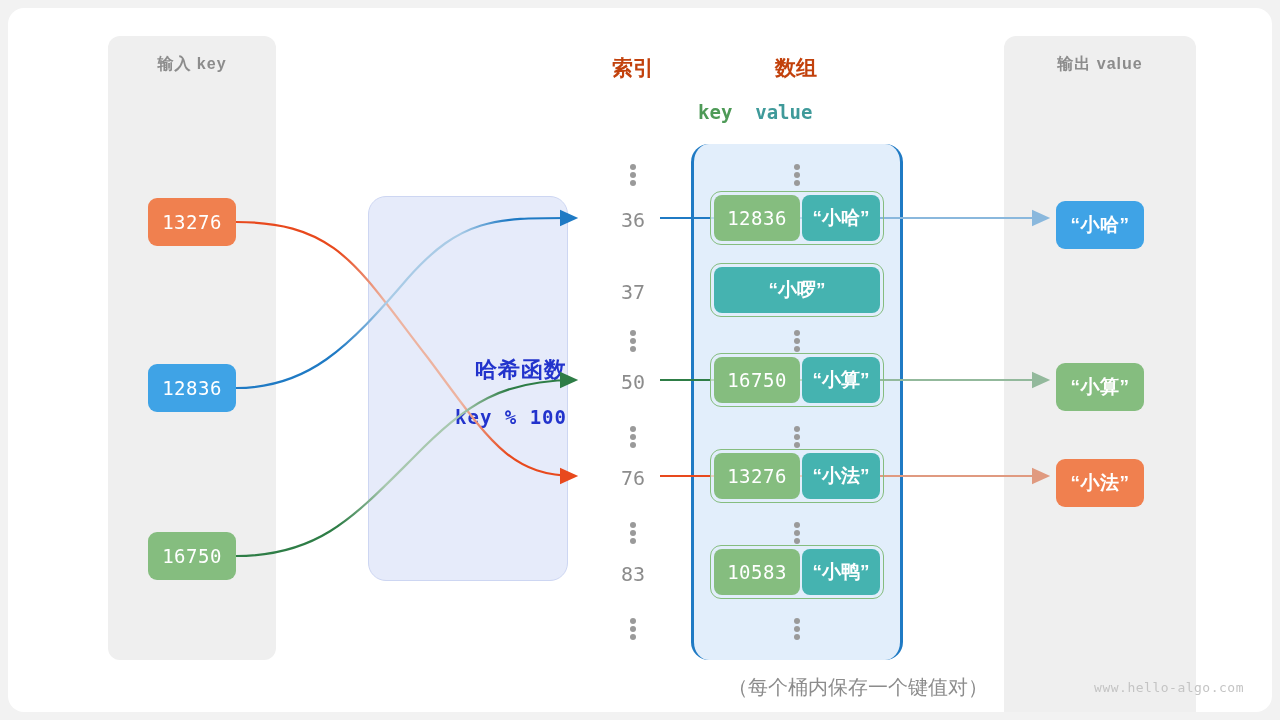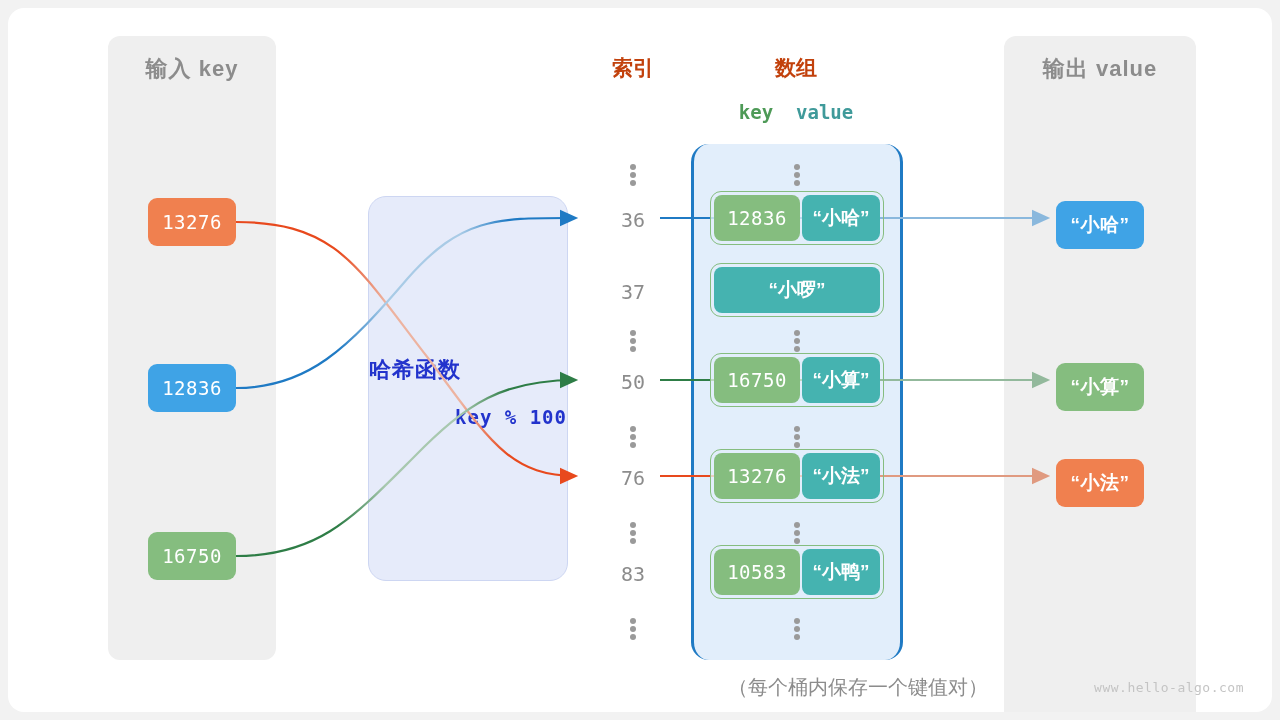--- a/index.html
+++ b/index.html
@@ -23,42 +23,41 @@
     position: absolute;
     background: #efefef;
     border-radius: 12px;
   }
   #panel-input  { left: 100px; top: 28px; width: 168px; height: 624px; }
   #panel-output { left: 996px; top: 28px; width: 192px; height: 720px; }
   .panel-title {
     position: absolute;
     top: 18px; left: 0; right: 0;
     text-align: center;
-    font-size: 22px;
+    font-size: 16px;
     font-weight: bold;
     color: #8c8c8c;
     letter-spacing: 1px;
     white-space: nowrap;
   }
 
   
   .col-head {
     position: absolute;
     font-size: 21px;
     font-weight: bold;
     color: #c2410c;
     white-space: nowrap;
     text-align: center;
   }
   #head-index { left: 566px; top: 46px; width: 118px; }
   #head-array { left: 690px; top: 46px; width: 196px; }
   #head-kv {
     position: absolute;
     left: 690px; top: 93px; width: 196px;
-    text-align: center;
     font-family: "DejaVu Sans Mono", "Liberation Mono", monospace;
     font-size: 19px;
     font-weight: bold;
     white-space: nowrap;
   }
   #head-kv .k { color: #4e9a57; }
   #head-kv .v { color: #3f9a9a; }
 
   
   .chip {
@@ -97,21 +96,21 @@
     position: absolute;
     left: 360px; top: 188px;
     width: 200px; height: 385px;
     background: #e6ebfa;
     border: 1.5px solid #cdd6f2;
     border-radius: 18px;
   }
   #hash-title {
     position: absolute;
     left: 0; right: 0; top: 158px;
-    text-align: left;
+    text-align: right;
     color: #2233cc;
     font-size: 22px;
     font-weight: bold;
     letter-spacing: 1px;
   }
   #hash-expr {
     position: absolute;
     left: 0; right: 0; top: 209px;
     text-align: right;
     color: #2233cc;

